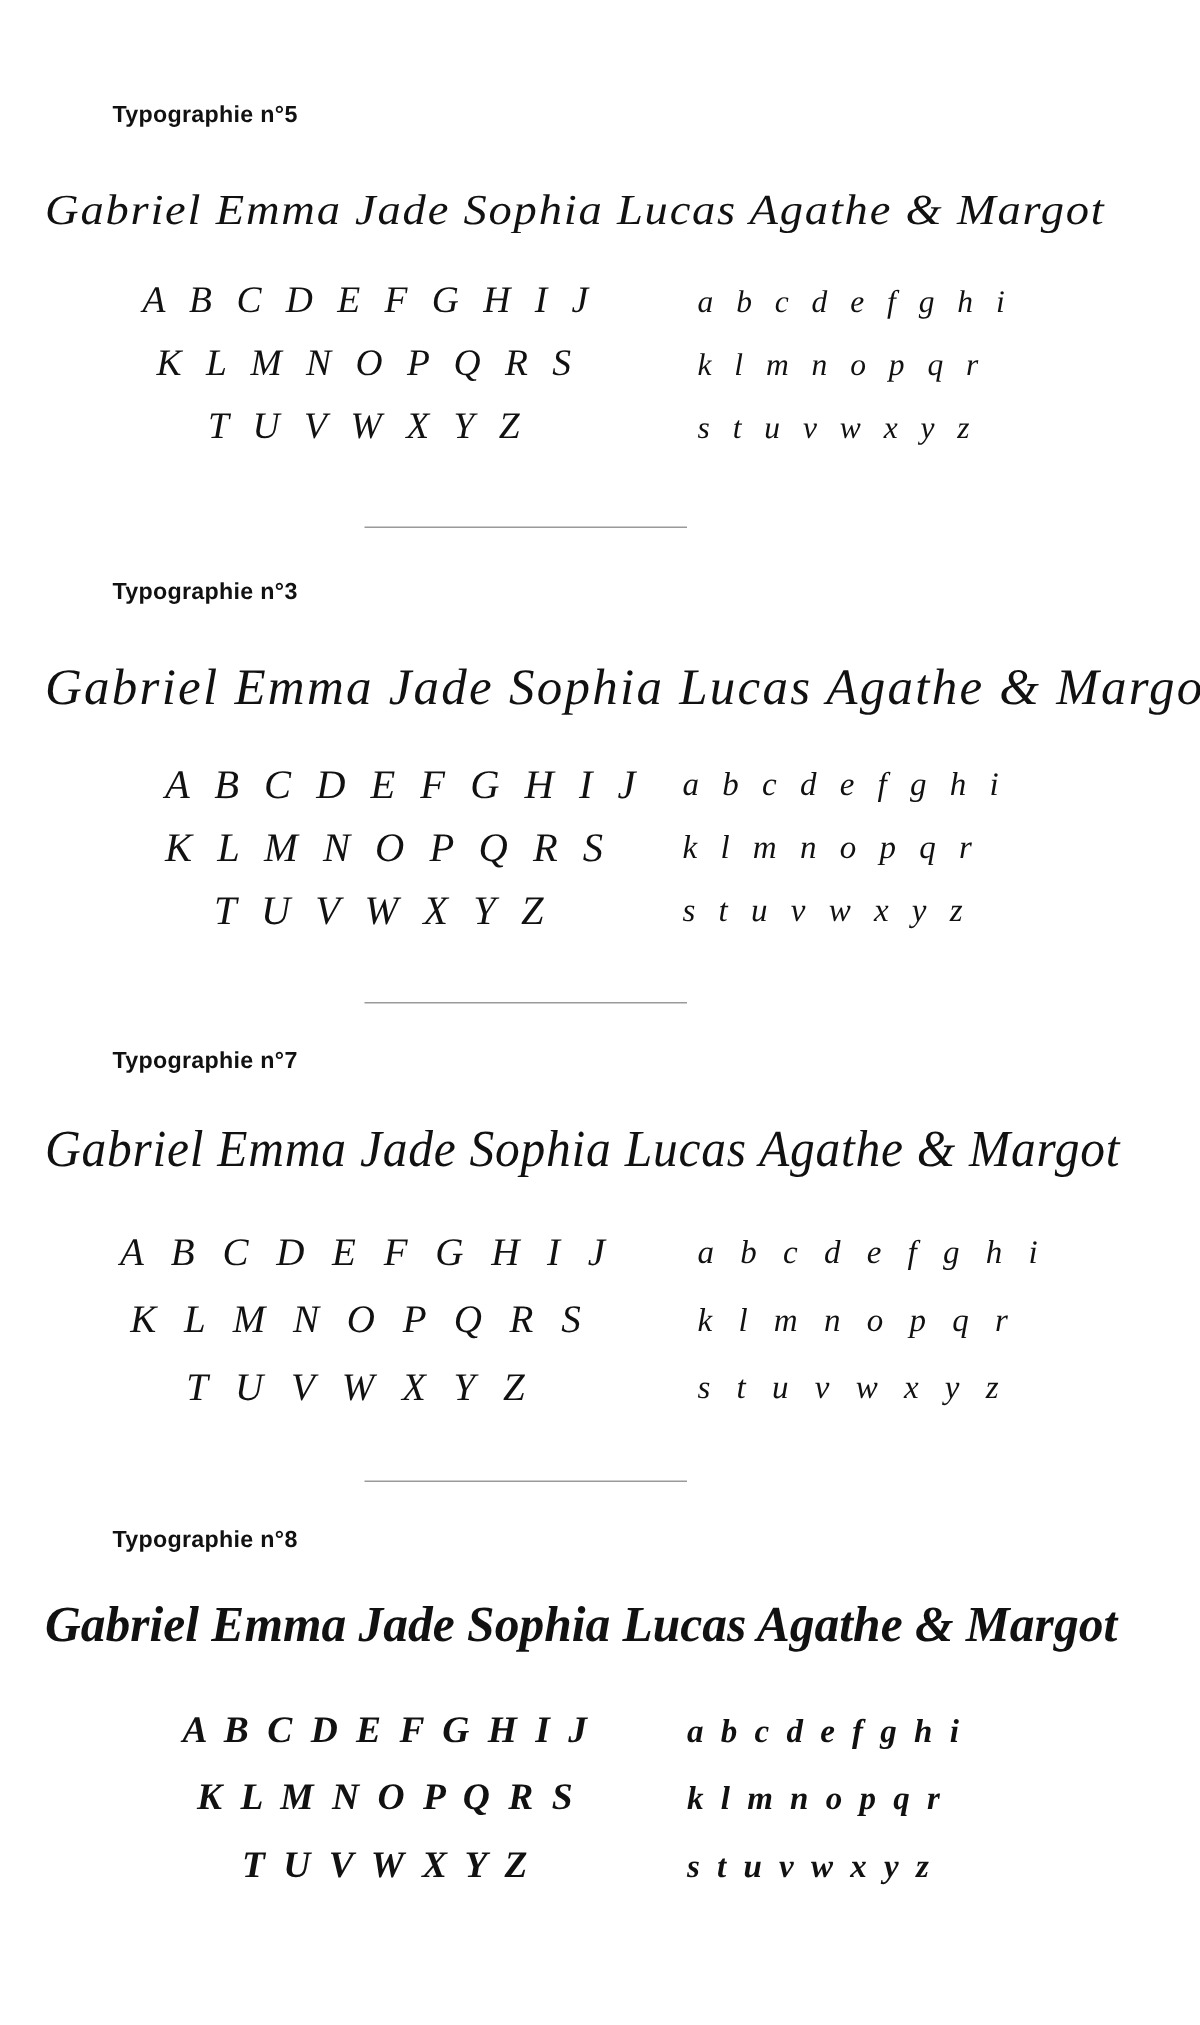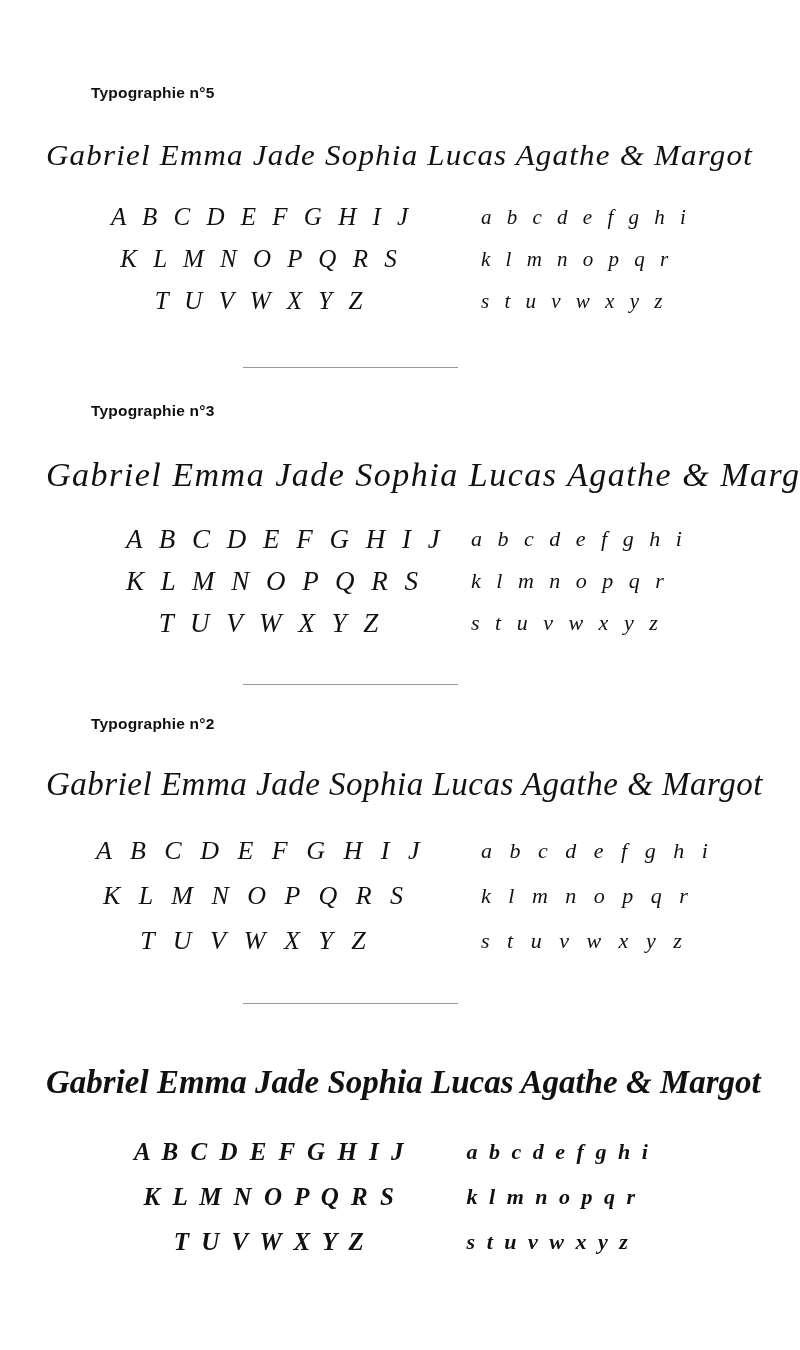--- a/index.html
+++ b/index.html
@@ -12,21 +12,21 @@
     height: 1350px;
     font-family: "Liberation Sans", sans-serif;
     color: #1a1a1a;
     overflow: hidden;
   }
   .page {
     width: 701px;
     height: 1350px;
     position: relative;
     box-sizing: border-box;
-    padding: 16px;
+    padding: 0;
   }
   .block {
     padding: 0 0 0 0;
   }
   .block-title {
     font-family: "Liberation Sans", sans-serif;
     font-weight: bold;
     font-size: 15.5px;
     letter-spacing: 0.2px;
     color: #111111;
@@ -201,38 +201,39 @@
       <div class="alpha-col alpha-lower">
         <div>a b c d e f g h i</div>
         <div>k l m n o p q r</div>
         <div>s t u v w x y z</div>
       </div>
     </div>
   </section>
   <div class="divider" id="divider6"></div>
 
   <section class="block" id="block7">
-    <h2 class="block-title">Typographie n°2</h2>
+    <h2 class="block-title">Typographie n°7</h2>
     <div class="sample-line">Gabriel Emma Jade Sophia Lucas Agathe &amp; Margot</div>
     <div class="alpha-wrap">
       <div class="alpha-col alpha-upper">
         <div>A B C D E F G H I J</div>
         <div>K L M N O P Q R S</div>
         <div>T U V W X Y Z</div>
       </div>
       <div class="alpha-col alpha-lower">
         <div>a b c d e f g h i</div>
         <div>k l m n o p q r</div>
         <div>s t u v w x y z</div>
       </div>
     </div>
   </section>
   <div class="divider" id="divider7"></div>
 
   <section class="block" id="block8">
+    <h2 class="block-title">Typographie n°8</h2>
     <div class="sample-line">Gabriel Emma Jade Sophia Lucas Agathe &amp; Margot</div>
     <div class="alpha-wrap">
       <div class="alpha-col alpha-upper">
         <div>A B C D E F G H I J</div>
         <div>K L M N O P Q R S</div>
         <div>T U V W X Y Z</div>
       </div>
       <div class="alpha-col alpha-lower">
         <div>a b c d e f g h i</div>
         <div>k l m n o p q r</div>

